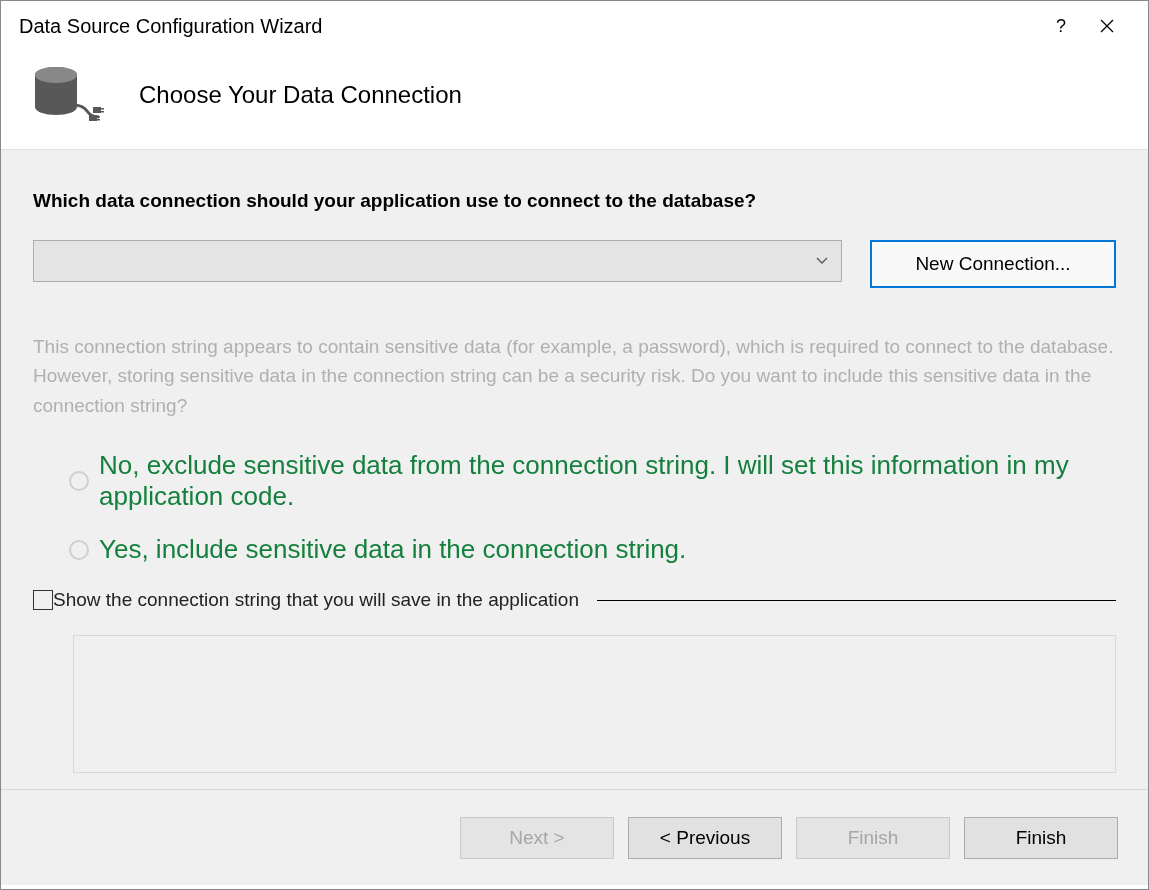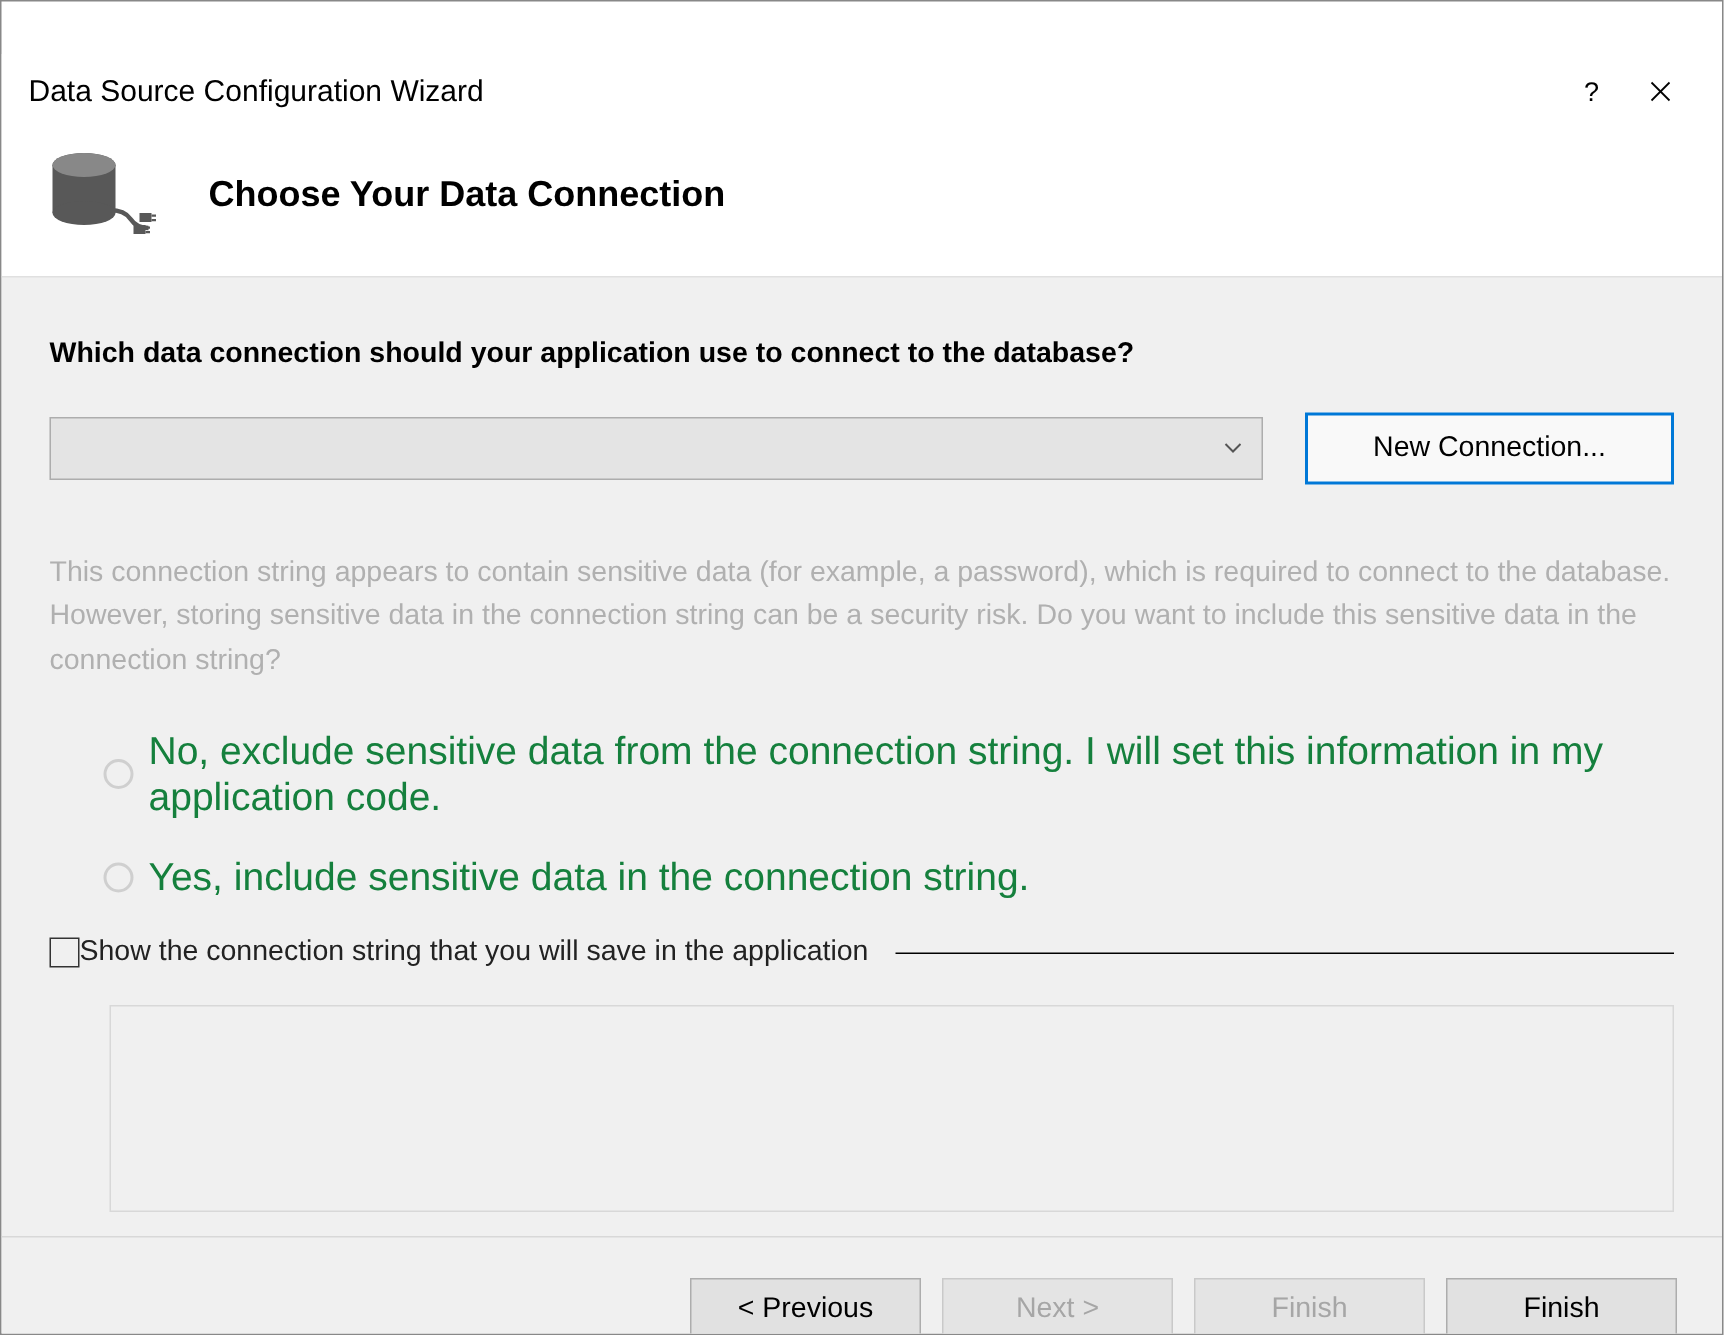--- a/index.html
+++ b/index.html
@@ -11,21 +11,20 @@
       height: 890px;
       overflow: hidden;
       border: 1px solid #888;
     }
     .titlebar {
       display: flex;
       align-items: center;
       height: 50px;
       padding: 0 18px;
       background: #fff;
-      margin-top: 35px;
     }
     .titlebar .title {
       flex: 1;
       font-size: 20px;
       color: #000;
     }
     .titlebar .ctrl {
       width: 46px;
       height: 40px;
       display: flex;
@@ -43,39 +42,39 @@
     }
     .header .icon-wrap {
       width: 80px;
       height: 60px;
       display: flex;
       align-items: center;
       justify-content: flex-start;
     }
     .header h1 {
       font-size: 24px;
-      font-weight: 700;
+      font-weight: 400;
       color: #000;
     }
     .content {
       background: #f0f0f0;
       border-top: 1px solid #e0e0e0;
       height: 640px;
       padding: 40px 32px 20px 32px;
     }
     .question {
       font-size: 19px;
       font-weight: 700;
       color: #000;
       margin-bottom: 28px;
     }
     .row1 {
       display: flex;
       gap: 28px;
-      align-items: center;
+      align-items: flex-start;
       margin-bottom: 44px;
     }
     .combo {
       flex: 1;
       height: 42px;
       background: #e4e4e4;
       border: 1px solid #adadad;
       display: flex;
       align-items: center;
       justify-content: flex-end;
@@ -243,25 +242,25 @@
   <div class="expander-row">
     <div class="expander-box"></div>
     <div class="expander-label">Show the connection string that you will save in the application</div>
     <div class="expander-line"></div>
   </div>
 
   <div class="conn-string-box"></div>
 </div>
 
 <div class="footer">
+  <div class="btn disabled">
+    <span>Next &gt;</span>
+  </div>
   <div class="btn">
     <span>&lt; Previous</span>
   </div>
   <div class="btn disabled">
-    <span>Next &gt;</span>
-  </div>
-  <div class="btn disabled">
     <span>Finish</span>
   </div>
   <div class="btn">
     <span>Finish</span>
   </div>
 </div>
 
 </body></html>

